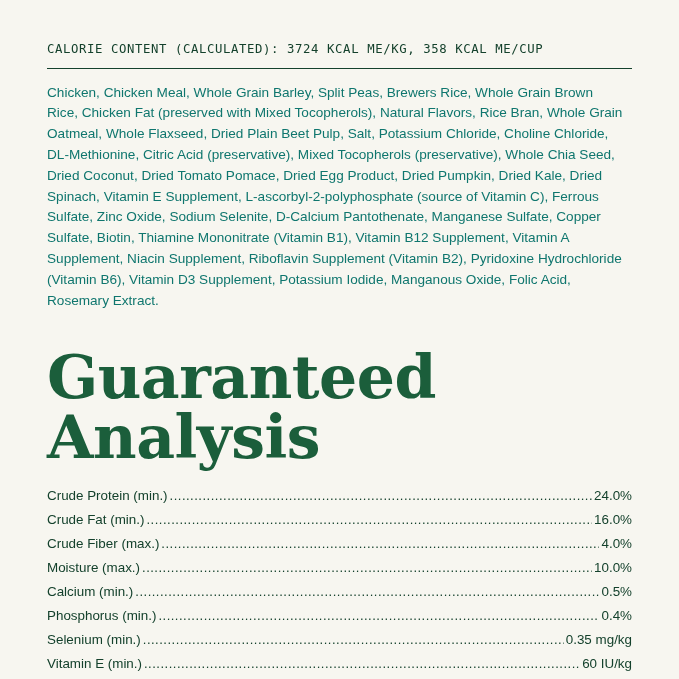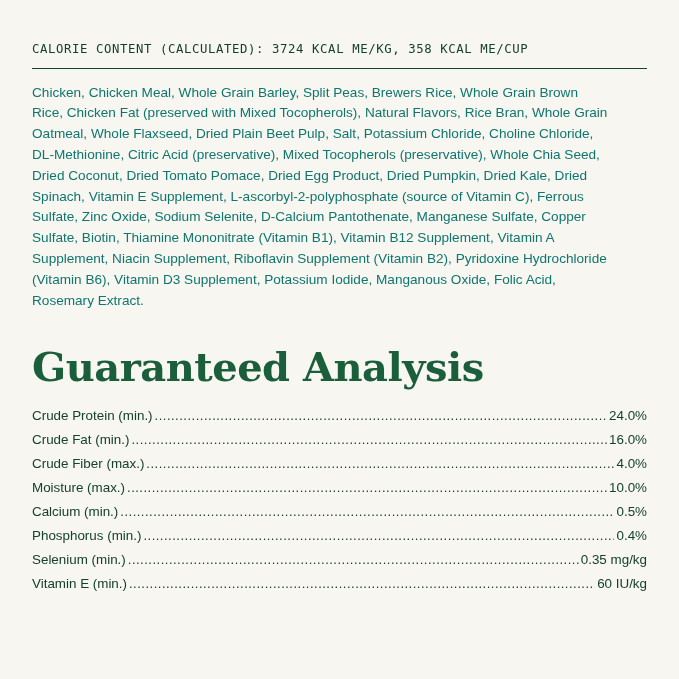--- a/index.html
+++ b/index.html
@@ -12,21 +12,21 @@
     background: #f7f6f0;
     font-family: "Liberation Sans", sans-serif;
     color: #14412c;
     overflow: hidden;
   }
   .page {
     position: relative;
     width: 679px;
     height: 679px;
     box-sizing: border-box;
-    padding: 40px 32px;
+    padding: 40px 47px;
   }
 
   
   .calorie-block {
     margin-top: 2px;
   }
   .calorie-text {
     font-family: "DejaVu Sans Mono", "Liberation Mono", monospace;
     font-size: 12.3px;
     letter-spacing: 0.6px;
@@ -46,21 +46,21 @@
     color: #1b5e3b;
     line-height: 1;
     letter-spacing: -0.5px;
   }
   #ingredients-title {
     font-size: 46px;
     margin-top: 30px;
     margin-bottom: 16px;
   }
   #analysis-title {
-    font-size: 40px;
+    font-size: 60px;
     margin-top: 36px;
     margin-bottom: 16px;
   }
 
   
   .ingredients-body {
     font-family: "Liberation Sans", sans-serif;
     font-size: 13.6px;
     line-height: 1.53;
     color: #0f766e;

